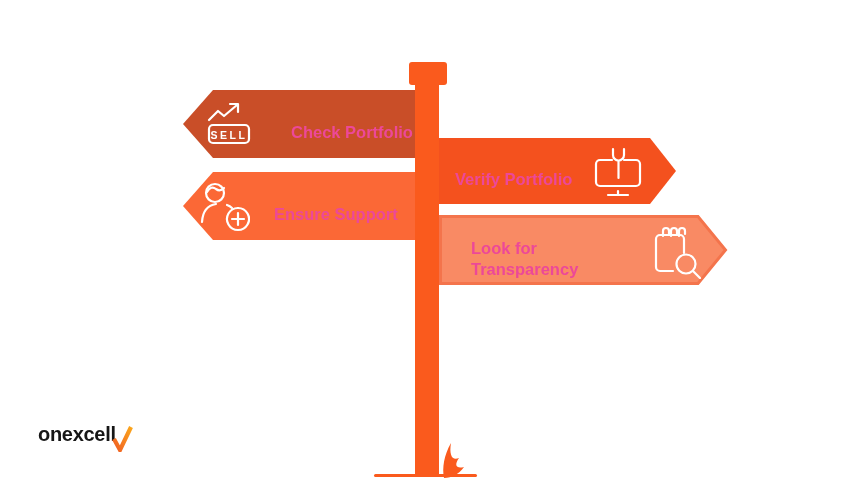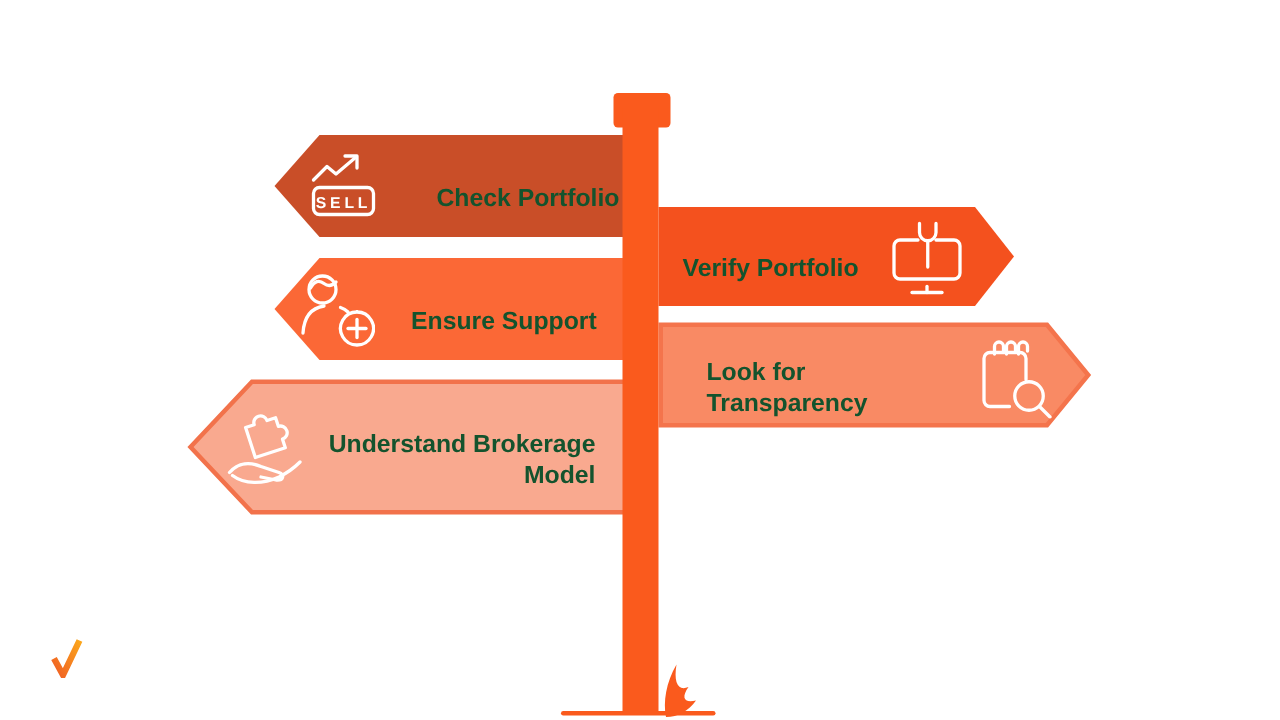--- a/index.html
+++ b/index.html
@@ -2,21 +2,21 @@
 <html><head>
 <meta charset="utf-8">
 <style>
   * { margin:0; padding:0; box-sizing:border-box; }
   body { background:#fff; font-family:"Liberation Sans", sans-serif; }
   .stage { position:relative; width:853px; height:480px; background:#ffffff; overflow:hidden; }
 
   .sign { position:absolute; }
   .sign-shape { position:absolute; left:0; top:0; overflow:visible; display:block; }
   .sign-content { position:absolute; inset:0; display:flex; align-items:center; }
-  .sign-label { color:#14532d; font-weight:bold; font-size:16.5px; line-height:1.25;margin-top:17px; }
+  .sign-label { color:#ec4899; font-weight:bold; font-size:16.5px; line-height:1.25;margin-top:17px; }
 
   
   .s1 { left:183px; top:90px;  width:250px; height:68px; z-index:1; }
   .s2 { left:439px; top:138px; width:237px; height:66px; z-index:1; }
   .s3 { left:183px; top:172px; width:250px; height:68px; z-index:1;text-align:right; }
   .s4 { left:439px; top:215px; width:288px; height:70px; z-index:1; }
   .s5 { left:125px; top:253px; width:308px; height:90px; z-index:1; }
 
   .s1 .sign-content { padding-left:22px; gap:38px; }
   .s2 .sign-content { padding-left:16px; padding-right:33px; justify-content:space-between; }
@@ -106,44 +106,30 @@
         <path d="M37,32 v-14 a4,4 0 0 0 -4,-4 H13 a4,4 0 0 0 -4,4 v28 a4,4 0 0 0 4,4 h13"></path>
         <path d="M16,15 v-5 a3,3 0 0 1 6,0 v3"></path>
         <path d="M24,15 v-5 a3,3 0 0 1 6,0 v3"></path>
         <path d="M32,15 v-5 a3,3 0 0 1 6,0 v3"></path>
         <circle cx="39" cy="43" r="9.5"></circle>
         <path d="M46,50 l7,7"></path>
       </svg>
     </div>
   </div>
 
-  <div class="sign s5">
-    <svg class="sign-shape" width="308" height="90" viewBox="0 0 308 90">
-      <polygon points="2,45 43,1.5 306.5,1.5 306.5,88.5 43,88.5" stroke-width="3" fill="#F9A98F" stroke="#F2724B"></polygon>
-    </svg>
-    <div class="sign-content">
-      <svg class="icon" width="58" height="54" viewBox="0 0 58 54">
-        <g transform="rotate(-18 30 16)">
-          <path d="M18,10 h6 a4,4 0 1 1 9,0 h6 v6 a4,4 0 1 1 0,9 v6 h-21 z"></path>
-        </g>
-        <path d="M6,44 c6,-7 14,-7 21,-4 l12,4 c4,1.5 3,5.5 -2,5 l-10,-2"></path>
-        <path d="M8,46 c8,6 20,6 31,1 c6,-3 10,-6 14,-10"></path>
-      </svg>
-      <span class="sign-label">Understand Brokerage Model</span>
-    </div>
-  </div>
 
   <div class="pole-cap"></div>
   <div class="pole-shaft"></div>
   <div class="ground-line"></div>
   <svg class="grass" width="30" height="36" viewBox="0 0 30 36">
     <path d="M8,36 C6,26 8,13 15,1 C13,13 16,19 23,16 C18,23 20,27 28,25 C23,32 16,36 8,36 Z" fill="#FA5A1D"></path>
   </svg>
 
   <div class="logo">
+    <span class="logo-text">onexcell</span>
     <svg class="logo-check" width="23" height="27" viewBox="0 0 23 27">
       <defs>
         <linearGradient id="lg-check" x1="0" y1="1" x2="1" y2="0">
           <stop offset="0" stop-color="#F05E24"></stop>
           <stop offset="1" stop-color="#FBA61C"></stop>
         </linearGradient>
       </defs>
       <path d="M3,14 L9,25 L20,2" fill="none" stroke="url(#lg-check)" stroke-width="4.2"></path>
     </svg>
   </div>

